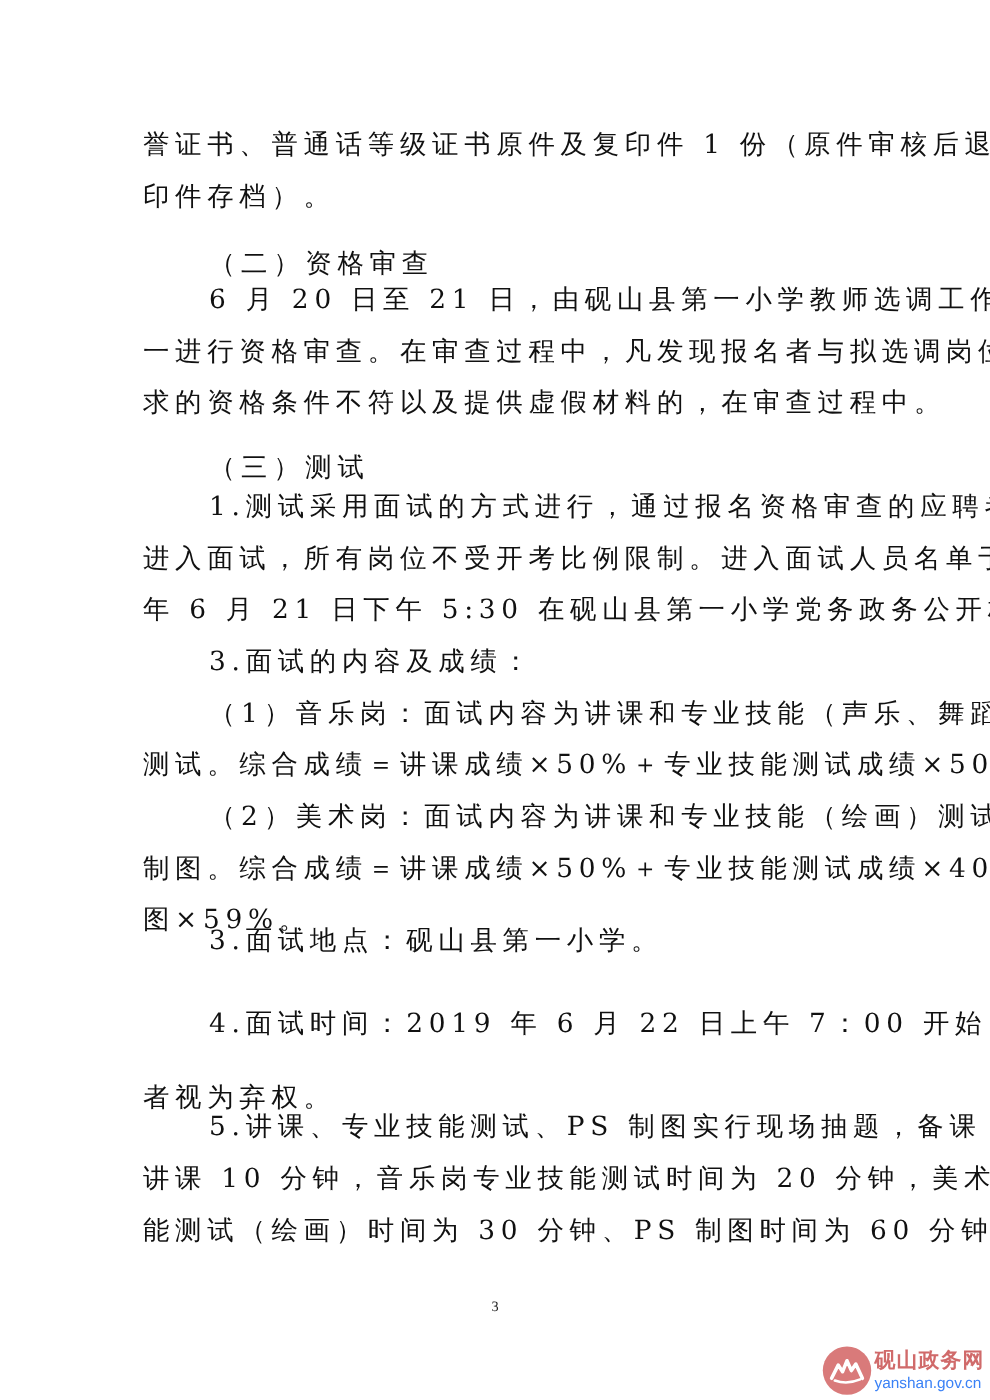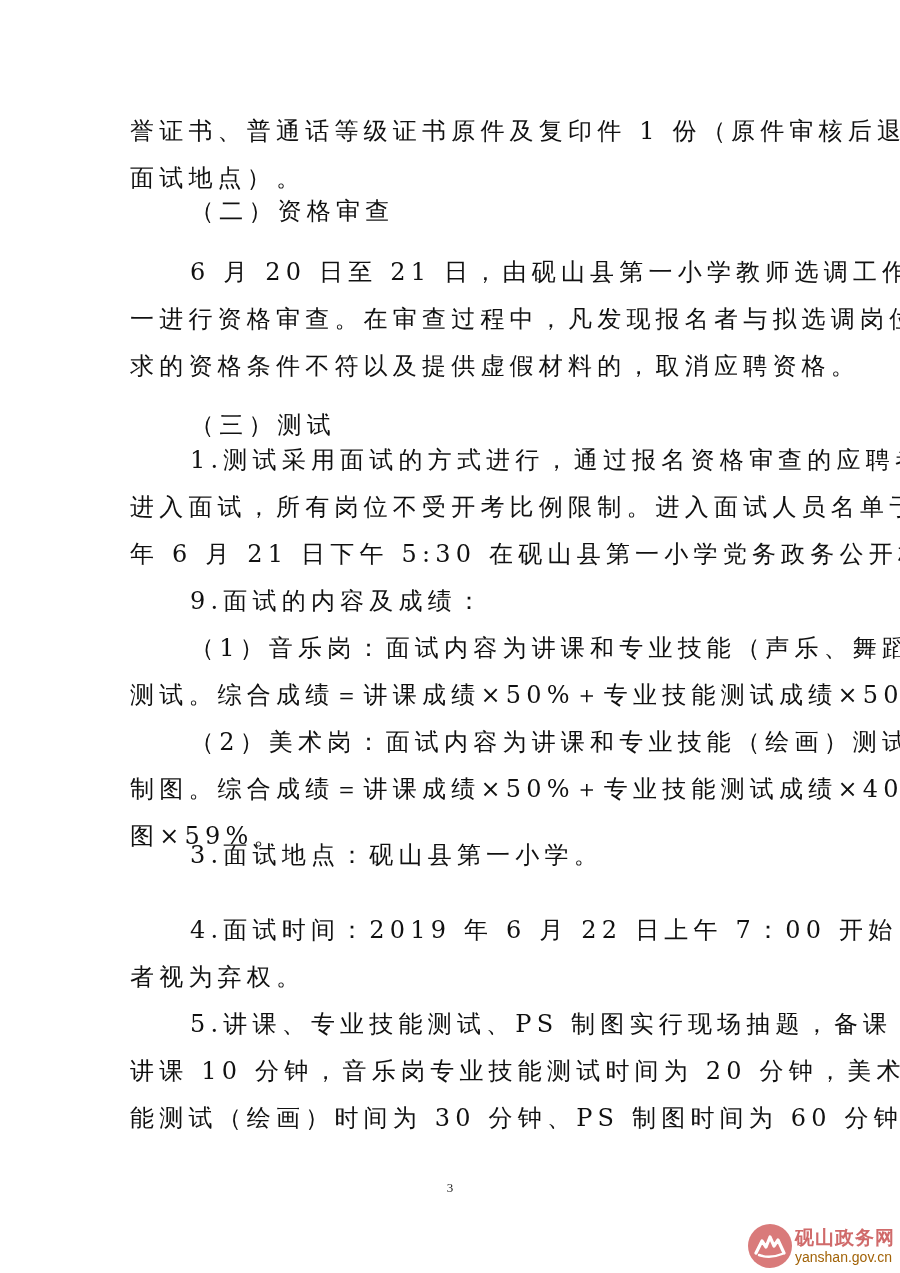--- a/index.html
+++ b/index.html
@@ -68,47 +68,47 @@
     .wm-cn {
       font-family: "DejaVu Sans", sans-serif;
       font-weight: bold;
       font-size: 19px;
       color: #d06a6a;
       letter-spacing: 1px;
     }
     .wm-en {
       font-family: "Liberation Sans", sans-serif;
       font-size: 14px;
-      color: #a16207;
+      color: #3b82f6;
       margin-top: 3px;
     }
   </style>
 </head>
 <body>
 
 <div class="page">
   <div class="line" style="top:8px">誉证书、普通话等级证书原件及复印件 1 份（原件审核后退回，复</div>
-  <div class="line" style="top:55px">面试地点）。</div>
-  <div class="line indent" style="top:88px">（二）资格审查</div>
+  <div class="line" style="top:55px">印件存档）。</div>
+  <div class="line indent" style="top:116px">（二）资格审查</div>
   <div class="line indent" style="top:149px">6 月 20 日至 21 日，由砚山县第一小学教师选调工作领导小组统</div>
   <div class="line" style="top:196px">一进行资格审查。在审查过程中，凡发现报名者与拟选调岗位所要</div>
-  <div class="line" style="top:243px">求的资格条件不符以及提供虚假材料的，取消应聘资格。</div>
+  <div class="line" style="top:243px">求的资格条件不符以及提供虚假材料的，在审查过程中。</div>
   <div class="line indent" style="top:302px">（三）测试</div>
   <div class="line indent" style="top:337px">1.测试采用面试的方式进行，通过报名资格审查的应聘者全部</div>
   <div class="line" style="top:384px">进入面试，所有岗位不受开考比例限制。进入面试人员名单于 2019</div>
   <div class="line" style="top:431px">年 6 月 21 日下午 5:30 在砚山县第一小学党务政务公开栏进行公示。</div>
-  <div class="line indent" style="top:478px">9.面试的内容及成绩：</div>
+  <div class="line indent" style="top:478px">3.面试的内容及成绩：</div>
   <div class="line indent" style="top:525px">（1）音乐岗：面试内容为讲课和专业技能（声乐、舞蹈、键盘）</div>
   <div class="line" style="top:572px">测试。综合成绩＝讲课成绩×50%＋专业技能测试成绩×50%。</div>
   <div class="line indent" style="top:619px">（2）美术岗：面试内容为讲课和专业技能（绘画）测试、PS</div>
   <div class="line" style="top:666px">制图。综合成绩＝讲课成绩×50%＋专业技能测试成绩×40%＋PS 制</div>
   <div class="line" style="top:713px">图×59%。</div>
   <div class="line indent" style="top:732px">3.面试地点：砚山县第一小学。</div>
   <div class="line indent" style="top:807px">4.面试时间：2019 年 6 月 22 日上午 7：00 开始，7:30 未报到</div>
-  <div class="line" style="top:854px">者视为弃权。</div>
+  <div class="line" style="top:874px">者视为弃权。</div>
   <div class="line indent" style="top:901px">5.讲课、专业技能测试、PS 制图实行现场抽题，备课 30 分钟，</div>
   <div class="line" style="top:948px">讲课 10 分钟，音乐岗专业技能测试时间为 20 分钟，美术岗专业技</div>
   <div class="line" style="top:995px">能测试（绘画）时间为 30 分钟、PS 制图时间为 60 分钟。教学内容</div>
 </div>
 
 <div class="page-number">3</div>
 
 <div class="watermark">
   <div class="wm-logo">
     <svg width="34" height="26" viewBox="0 0 34 26">

